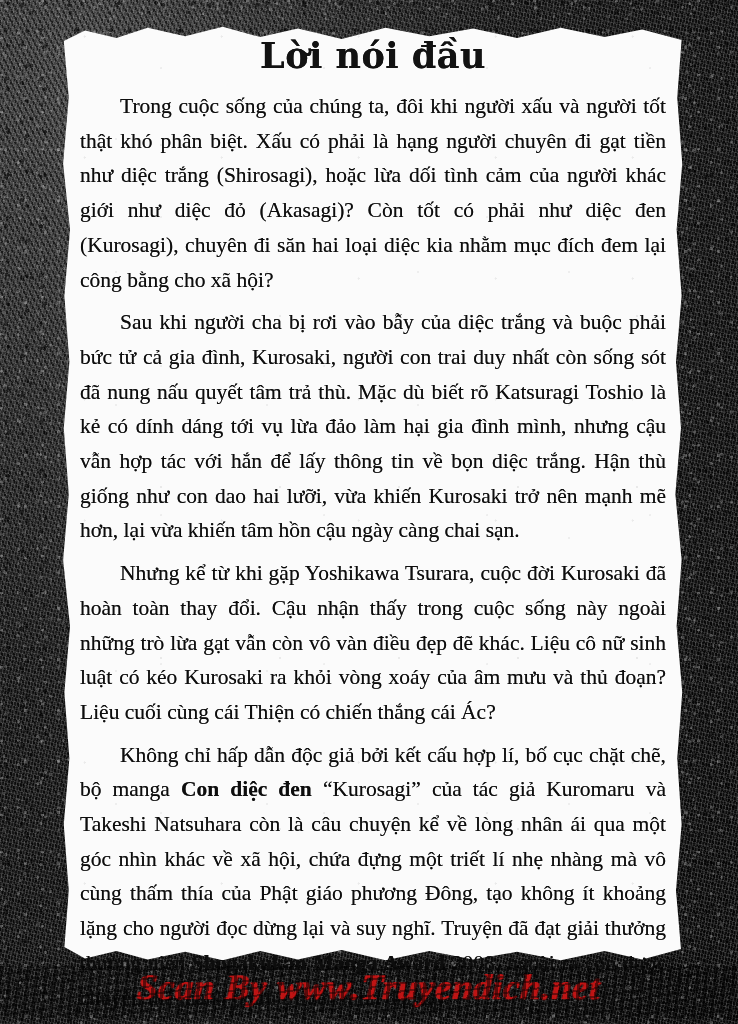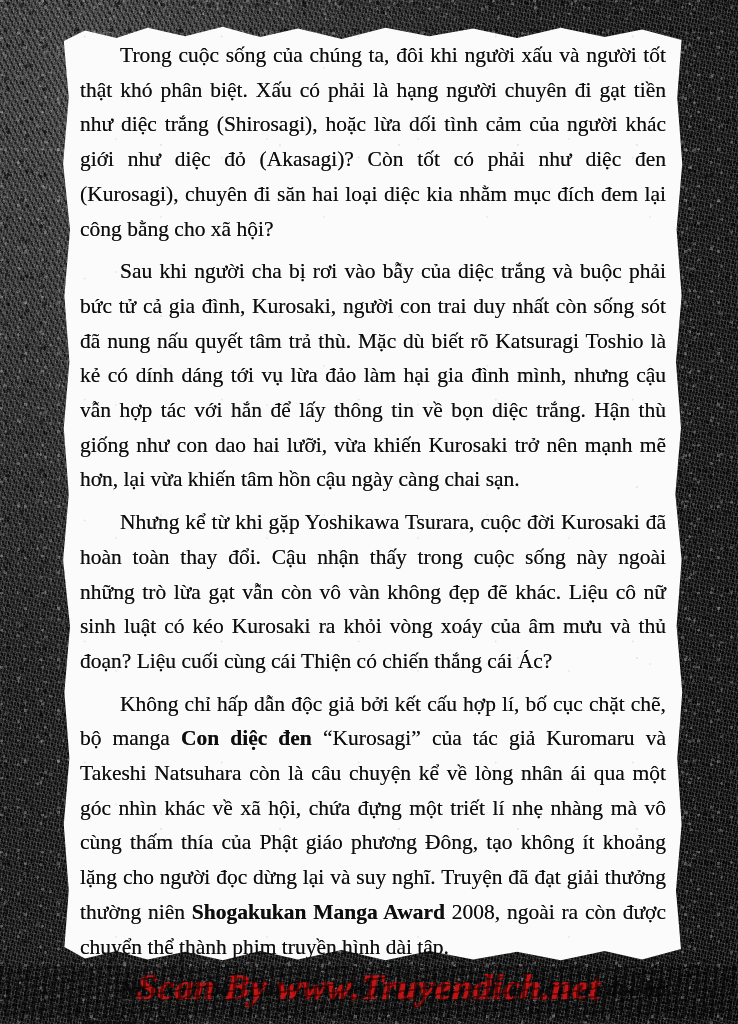--- a/index.html
+++ b/index.html
@@ -180,24 +180,25 @@
 
   <div class="frame-base"></div>
   <div class="frame-noise"></div>
   <div class="frame-streaks"></div>
 
   <div class="paper" style="background: rgb(251, 251, 251);">
     <div class="paper-specks"></div>
   </div>
 
   <div class="content" style="color: rgb(13, 13, 13);">
+    <h1 class="doc-title">Lời nói đầu</h1>
 
     <p class="para"><span>Trong cuộc sống của chúng ta, đôi khi người xấu và người tốt thật khó phân biệt. Xấu có phải là hạng người chuyên đi gạt tiền như diệc trắng (Shirosagi), hoặc lừa dối tình cảm của người khác giới như diệc đỏ (Akasagi)? Còn tốt có phải như diệc đen (Kurosagi), chuyên đi săn hai loại diệc kia nhằm mục đích đem lại công bằng cho xã hội?</span></p>
     <p class="para"><span>Sau khi người cha bị rơi vào bẫy của diệc trắng và buộc phải bức tử cả gia đình, Kurosaki, người con trai duy nhất còn sống sót đã nung nấu quyết tâm trả thù. Mặc dù biết rõ Katsuragi Toshio là kẻ có dính dáng tới vụ lừa đảo làm hại gia đình mình, nhưng cậu vẫn hợp tác với hắn để lấy thông tin về bọn diệc trắng. Hận thù giống như con dao hai lưỡi, vừa khiến Kurosaki trở nên mạnh mẽ hơn, lại vừa khiến tâm hồn cậu ngày càng chai sạn.</span></p>
-    <p class="para"><span>Nhưng kể từ khi gặp Yoshikawa Tsurara, cuộc đời Kurosaki đã hoàn toàn thay đổi. Cậu nhận thấy trong cuộc sống này ngoài những trò lừa gạt vẫn còn vô vàn không đẹp đẽ khác. Liệu cô nữ sinh luật có kéo Kurosaki ra khỏi vòng xoáy của âm mưu và thủ đoạn? Liệu cuối cùng cái Thiện có chiến thắng cái Ác?</span></p>
+    <p class="para"><span>Nhưng kể từ khi gặp Yoshikawa Tsurara, cuộc đời Kurosaki đã hoàn toàn thay đổi. Cậu nhận thấy trong cuộc sống này ngoài những trò lừa gạt vẫn còn vô vàn điều đẹp đẽ khác. Liệu cô nữ sinh luật có kéo Kurosaki ra khỏi vòng xoáy của âm mưu và thủ đoạn? Liệu cuối cùng cái Thiện có chiến thắng cái Ác?</span></p>
     <p class="para"><span>Không chỉ hấp dẫn độc giả bởi kết cấu hợp lí, bố cục chặt chẽ, bộ manga </span><span style="font-weight: 700;">Con diệc đen</span><span> “Kurosagi” của tác giả Kuromaru và Takeshi Natsuhara còn là câu chuyện kể về lòng nhân ái qua một góc nhìn khác về xã hội, chứa đựng một triết lí nhẹ nhàng mà vô cùng thấm thía của Phật giáo phương Đông, tạo không ít khoảng lặng cho người đọc dừng lại và suy nghĩ. Truyện đã đạt giải thưởng thường niên </span><span style="font-weight: 700;">Shogakukan Manga Award</span><span> 2008, ngoài ra còn được chuyển thể thành phim truyền hình dài tập.</span></p>
     <p class="para para-closing"><span style="font-weight: 700; font-style: italic;">Nhà xuất bản Kim Đồng trân trọng giới thiệu với bạn đọc bộ truyện này.</span></p>
   </div>
 
   <div class="watermark" style="color: rgb(204, 20, 20);">Scan By www.Truyendich.net</div>
   <div class="watermark-mask"></div>
 
 </div>
 
 </body></html>

